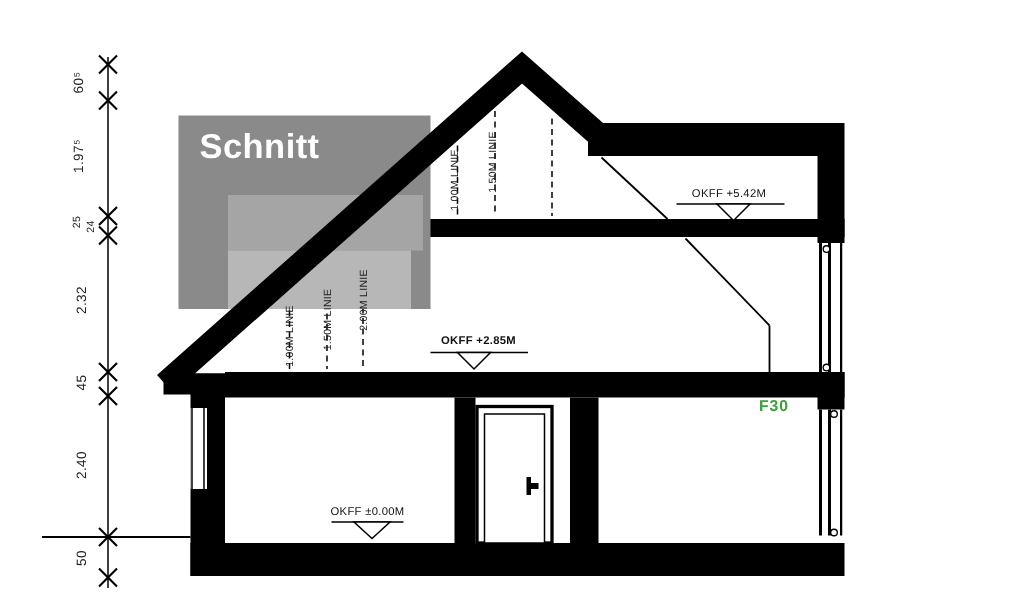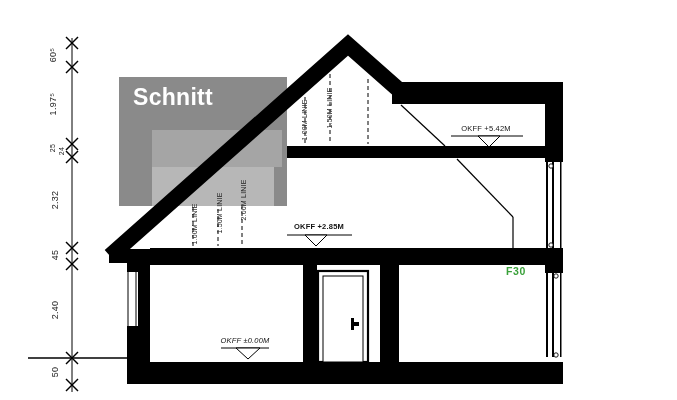--- a/index.html
+++ b/index.html
@@ -160,17 +160,17 @@
 
   <div class="lbl rot linie" style="left:194px;top:224px;">1.00M LINIE</div>
   <div class="lbl rot linie" style="left:219px;top:213px;">1.50M LINIE</div>
   <div class="lbl rot linie" style="left:243px;top:200px;">2.00M LINIE</div>
 
   <div class="lbl rot linie" style="left:304px;top:120px;">1.00M LINIE</div>
   <div class="lbl rot linie" style="left:329px;top:108px;">1.50M LINIE</div>
 
   <div class="lbl okff" style="left:486px;top:129px;">OKFF +5.42M</div>
   <div class="lbl okff" style="left:319px;top:227px;font-weight:bold;">OKFF +2.85M</div>
-  <div class="lbl okff" style="left:245px;top:341px;font-style:italic;">OKFF ±0.00M</div>
+  <div class="lbl okff" style="left:245px;top:341px;">OKFF ±0.00M</div>
 
   <div class="lbl f30" style="left:516px;top:271px;color:#3aa13a;">F30</div>
 
 </div>
 
 </body></html>

